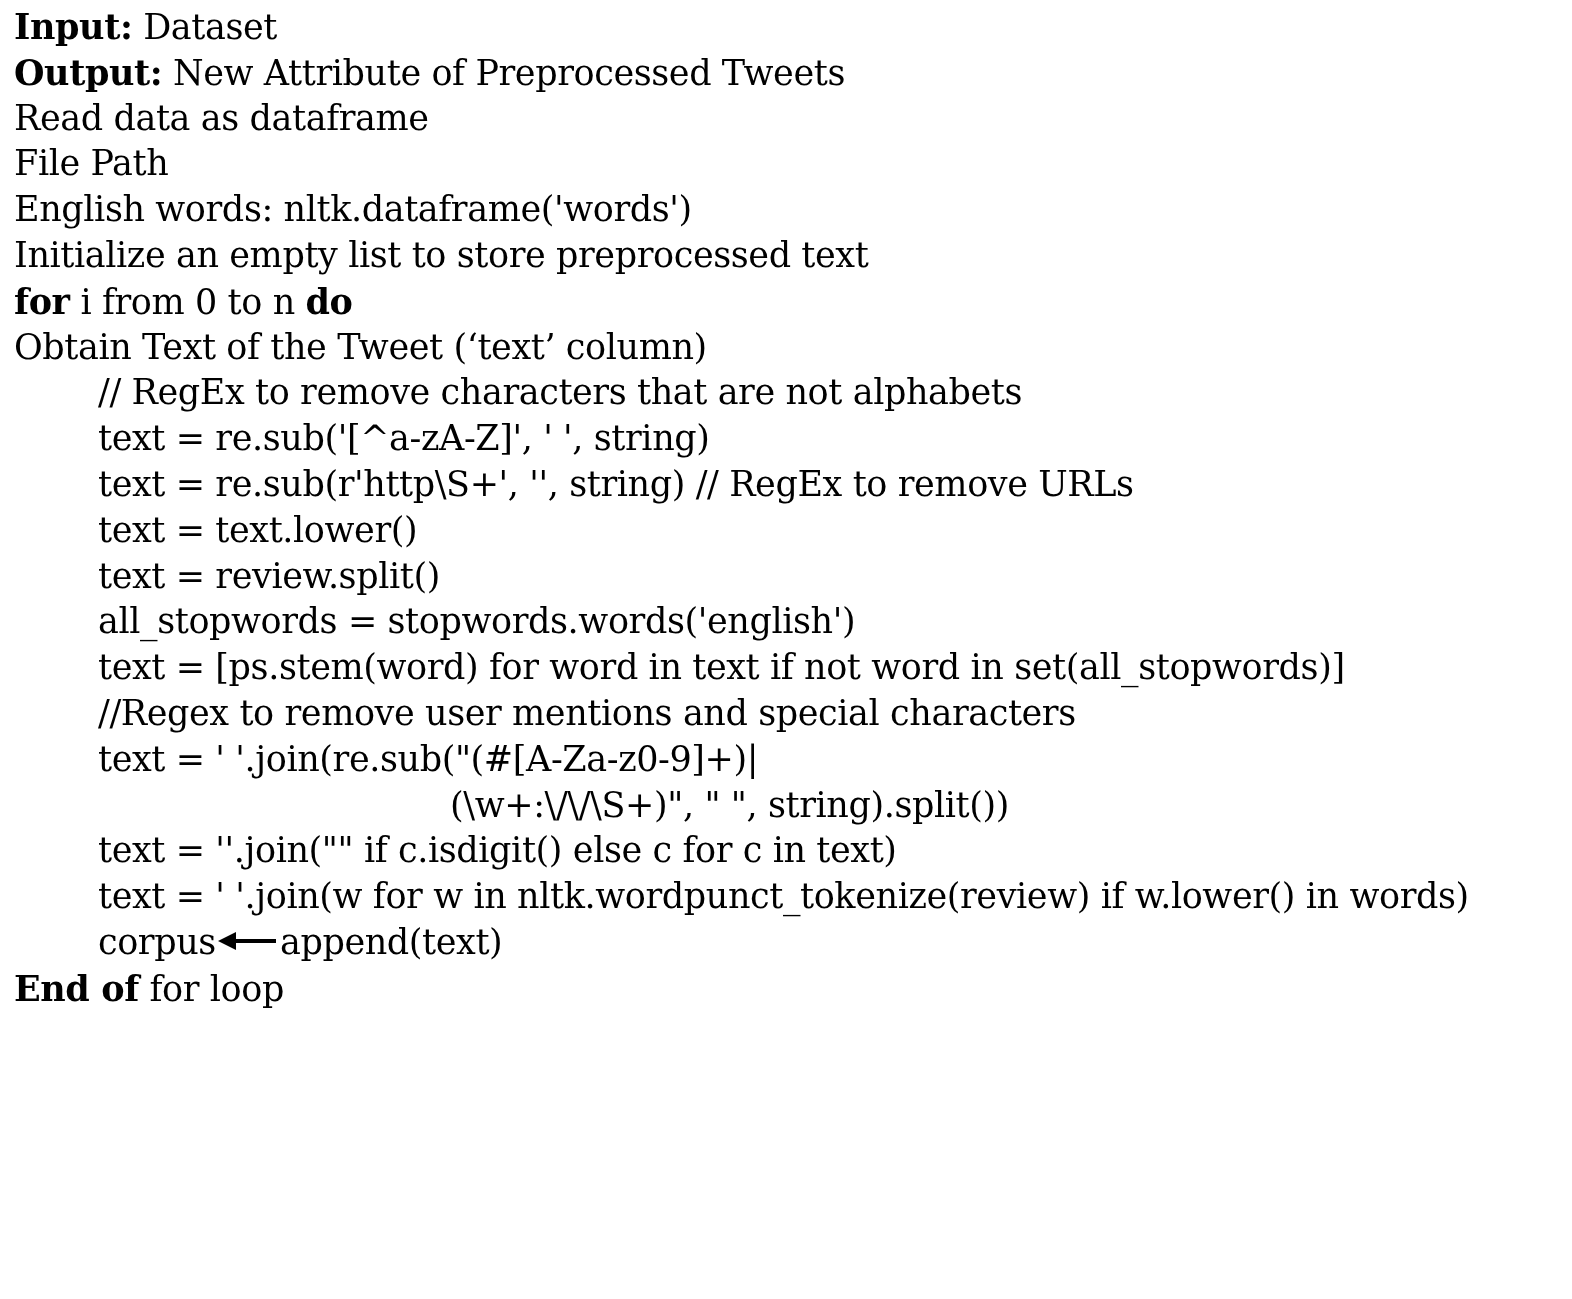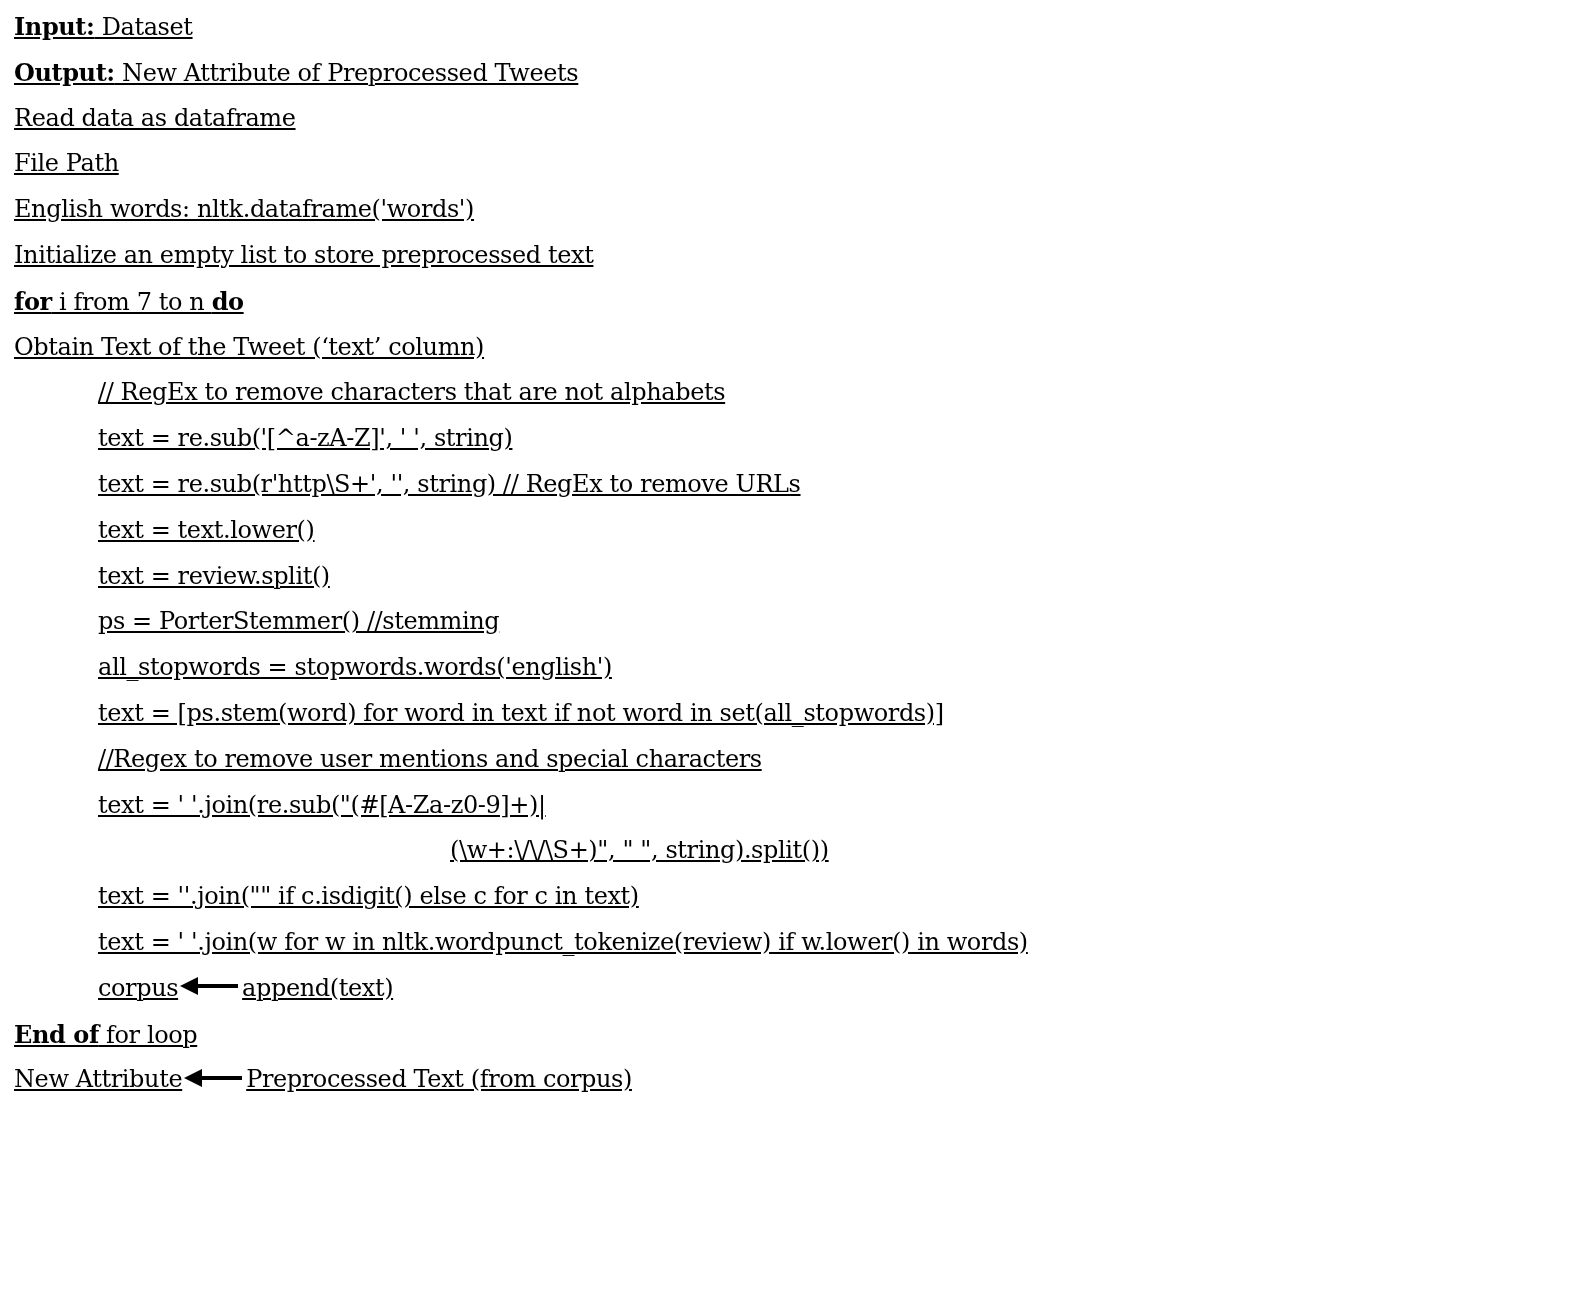--- a/index.html
+++ b/index.html
@@ -6,23 +6,22 @@
     body {
       width: 1572px; height: 1299px; overflow: hidden; position: relative;
       font-family: "DejaVu Serif", "Liberation Serif", serif;
       color: #000000;
     }
     .algo {
       position: absolute; left: 14px; top: 4px; width: 1558px;
     }
     .line {
       height: 45.8px; line-height: 45.8px;
-      font-size: 24px; white-space: pre;
+      font-size: 35px; white-space: pre;
       letter-spacing: -0.4px;
-      text-decoration: underline;
     }
     .ind1 { padding-left: 84px; }
     .ind2 { padding-left: 436px; }
     .kw { font-weight: bold; }
     .arrow {
       display: inline-block; vertical-align: middle; position: relative;
       width: 58px; height: 20px; margin: 0 4px 0 2px; top: -3px;
     }
     .arrow svg { display: block; }
   </style>
@@ -33,45 +32,40 @@
 
   <div class="line"><span class="kw">Input:</span><span> Dataset</span></div>
 
   <div class="line"><span class="kw">Output:</span><span> New Attribute of Preprocessed Tweets</span></div>
 
   <div class="line">Read data as dataframe</div>
   <div class="line">File Path</div>
   <div class="line">English words: nltk.dataframe('words')</div>
   <div class="line">Initialize an empty list to store preprocessed text</div>
 
-  <div class="line"><span class="kw">for</span><span> i from 7 to n </span><span class="kw">do</span></div>
+  <div class="line"><span class="kw">for</span><span> i from 0 to n </span><span class="kw">do</span></div>
 
   <div class="line">Obtain Text of the Tweet (‘text’ column)</div>
 
   <div class="line ind1">// RegEx to remove characters that are not alphabets</div>
   <div class="line ind1">text = re.sub('[^a-zA-Z]', ' ', string)</div>
   <div class="line ind1">text = re.sub(r'http\S+', '', string) // RegEx to remove URLs</div>
   <div class="line ind1">text = text.lower()</div>
   <div class="line ind1">text = review.split()</div>
-  <div class="line ind1">ps = PorterStemmer() //stemming</div>
   <div class="line ind1">all_stopwords = stopwords.words('english')</div>
   <div class="line ind1">text = [ps.stem(word) for word in text if not word in set(all_stopwords)]</div>
   <div class="line ind1">//Regex to remove user mentions and special characters</div>
   <div class="line ind1">text = ' '.join(re.sub("(#[A-Za-z0-9]+)|</div>
 
   <div class="line ind2">(\w+:\/\/\S+)", " ", string).split())</div>
 
   <div class="line ind1">text = ''.join("" if c.isdigit() else c for c in text)</div>
   <div class="line ind1">text = ' '.join(w for w in nltk.wordpunct_tokenize(review) if w.lower() in words)</div>
 
   <div class="line ind1"><span>corpus</span><span class="arrow"><svg width="58" height="20" viewBox="0 0 58 20">
           <polygon points="0,10 18,1 18,19" fill="#000"></polygon>
           <rect x="16" y="8" width="42" height="4" fill="#000"></rect>
         </svg></span><span>append(text)</span></div>
 
   <div class="line"><span class="kw">End of</span><span> for loop</span></div>
 
-  <div class="line"><span>New Attribute</span><span class="arrow"><svg width="58" height="20" viewBox="0 0 58 20">
-          <polygon points="0,10 18,1 18,19" fill="#000"></polygon>
-          <rect x="16" y="8" width="42" height="4" fill="#000"></rect>
-        </svg></span><span>Preprocessed Text (from corpus)</span></div>
 
 </div>
 
 </body></html>

